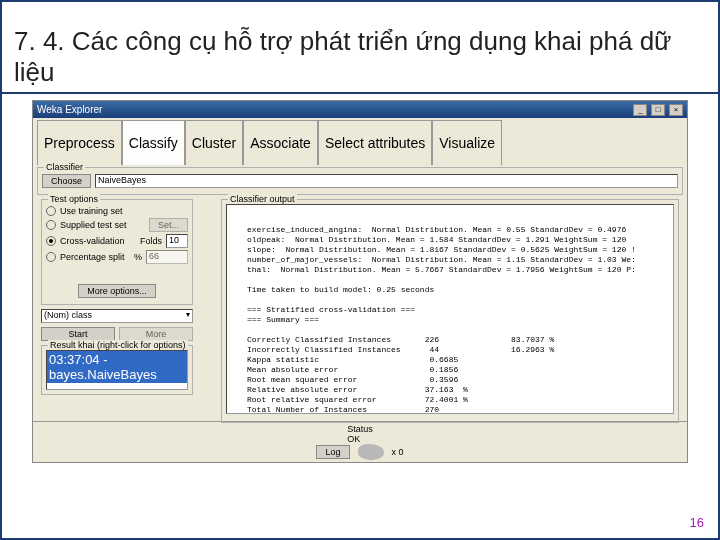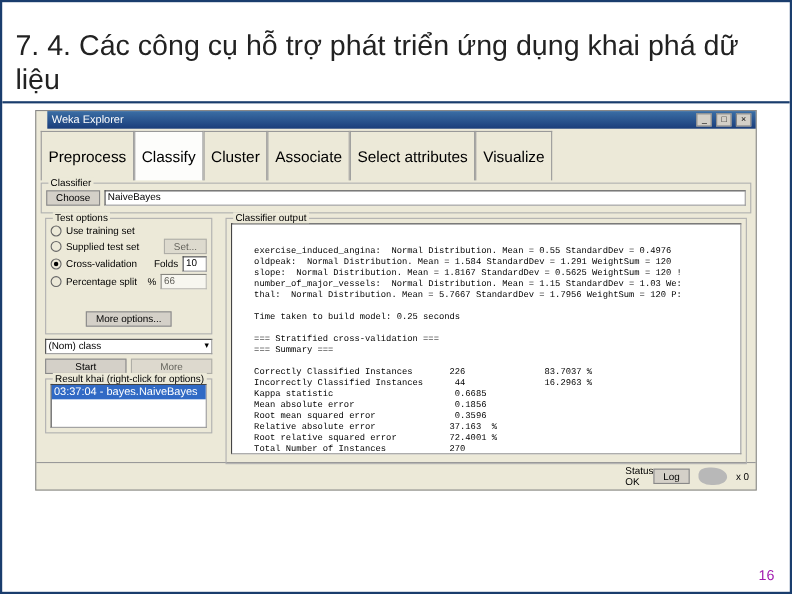--- a/index.html
+++ b/index.html
@@ -26,21 +26,20 @@
     color: #000;
   }
   .titlebar {
     background: linear-gradient(#3b6ea5,#1a3d7a);
     color: #fff;
     padding: 2px 4px;
     display: flex;
     align-items: center;
     justify-content: space-between;
     font-size: 10px;
-    margin-left: 10px;
   }
   .titlebar .winbtns span {
     display:inline-block; width:14px;height:12px;
     background:#d4d0c8;border:1px solid #888;margin-left:1px;
     text-align:center;line-height:10px;color:#000;font-size:8px;
   }
   .tabs { display:flex; padding:2px 4px 0 4px; gap:0; }
   .tab {
     padding:14px 6px; border:1px solid #999; border-bottom:none;
     background:#ece9d8; font-size:14px;
@@ -55,47 +54,47 @@
   }
   .row { display:flex; align-items:center; gap:4px; margin:2px 0; }
   .btn {
     border:1px solid #888; background:#d4d0c8; padding:1px 8px;
     font-size:9px;
   }
   .textfield {
     border:1px inset #999; background:#fff; padding:0 2px;
     font-size:9px; height:14px;
   }
-  .cols { display:flex; gap:4px; }
+  .cols { display:flex; gap:20px; }
   .leftcol { width:160px; }
   .rightcol { flex:1; }
   .output {
     border:1px inset #999; background:#fff;
     font-family: "Courier New", monospace; font-size:8px;
     padding:20px; height:210px; overflow:hidden;
     white-space:pre; line-height:1.25;
   }
   .radio, .check { appearance:none; width:10px;height:10px;
     border:1px solid #666; display:inline-block; vertical-align:middle;}
   .radio { border-radius:50%; }
   .radio.checked::after{content:"";display:block;width:4px;height:4px;
     background:#000;border-radius:50%;margin:2px;}
   .select {
     border:1px inset #999; background:#fff; padding:0 26px 0 2px;
     font-size:9px; height:14px; position:relative; display:inline-block;
     min-width:80px;
   }
   .select::after{content:"▾"; position:absolute;right:2px;top:0;font-size:8px;color:#000;}
   .result-list {
-    border:1px inset #999; background:#fff; height:40px; font-size:10px;
+    border:1px inset #999; background:#fff; height:40px; font-size:13px;
   }
   .result-sel { background:#316ac5; color:#fff; padding:1px 2px; }
   .statusbar {
     border-top:1px solid #999; display:flex; align-items:center;
-    justify-content:flex-end; padding:2px 6px; font-size:9px;
+    justify-content:flex-start; padding:2px 6px; font-size:9px;flex-direction:column;
   }
   .statusbar .right { display:flex; align-items:center; gap:8px; }
   .bird { width:26px;height:16px;background:#b8b8b8;
     border-radius:40% 60% 50% 50%; position:relative;}
   .slide-num { position:absolute; right:14px; bottom:8px; font-size:13px; color:#a21caf; }
 </style>
 </head>
 <body>
 
 <div class="slide-title">7. 4. Các công cụ hỗ trợ phát triển ứng dụng khai phá dữ liệu</div>

